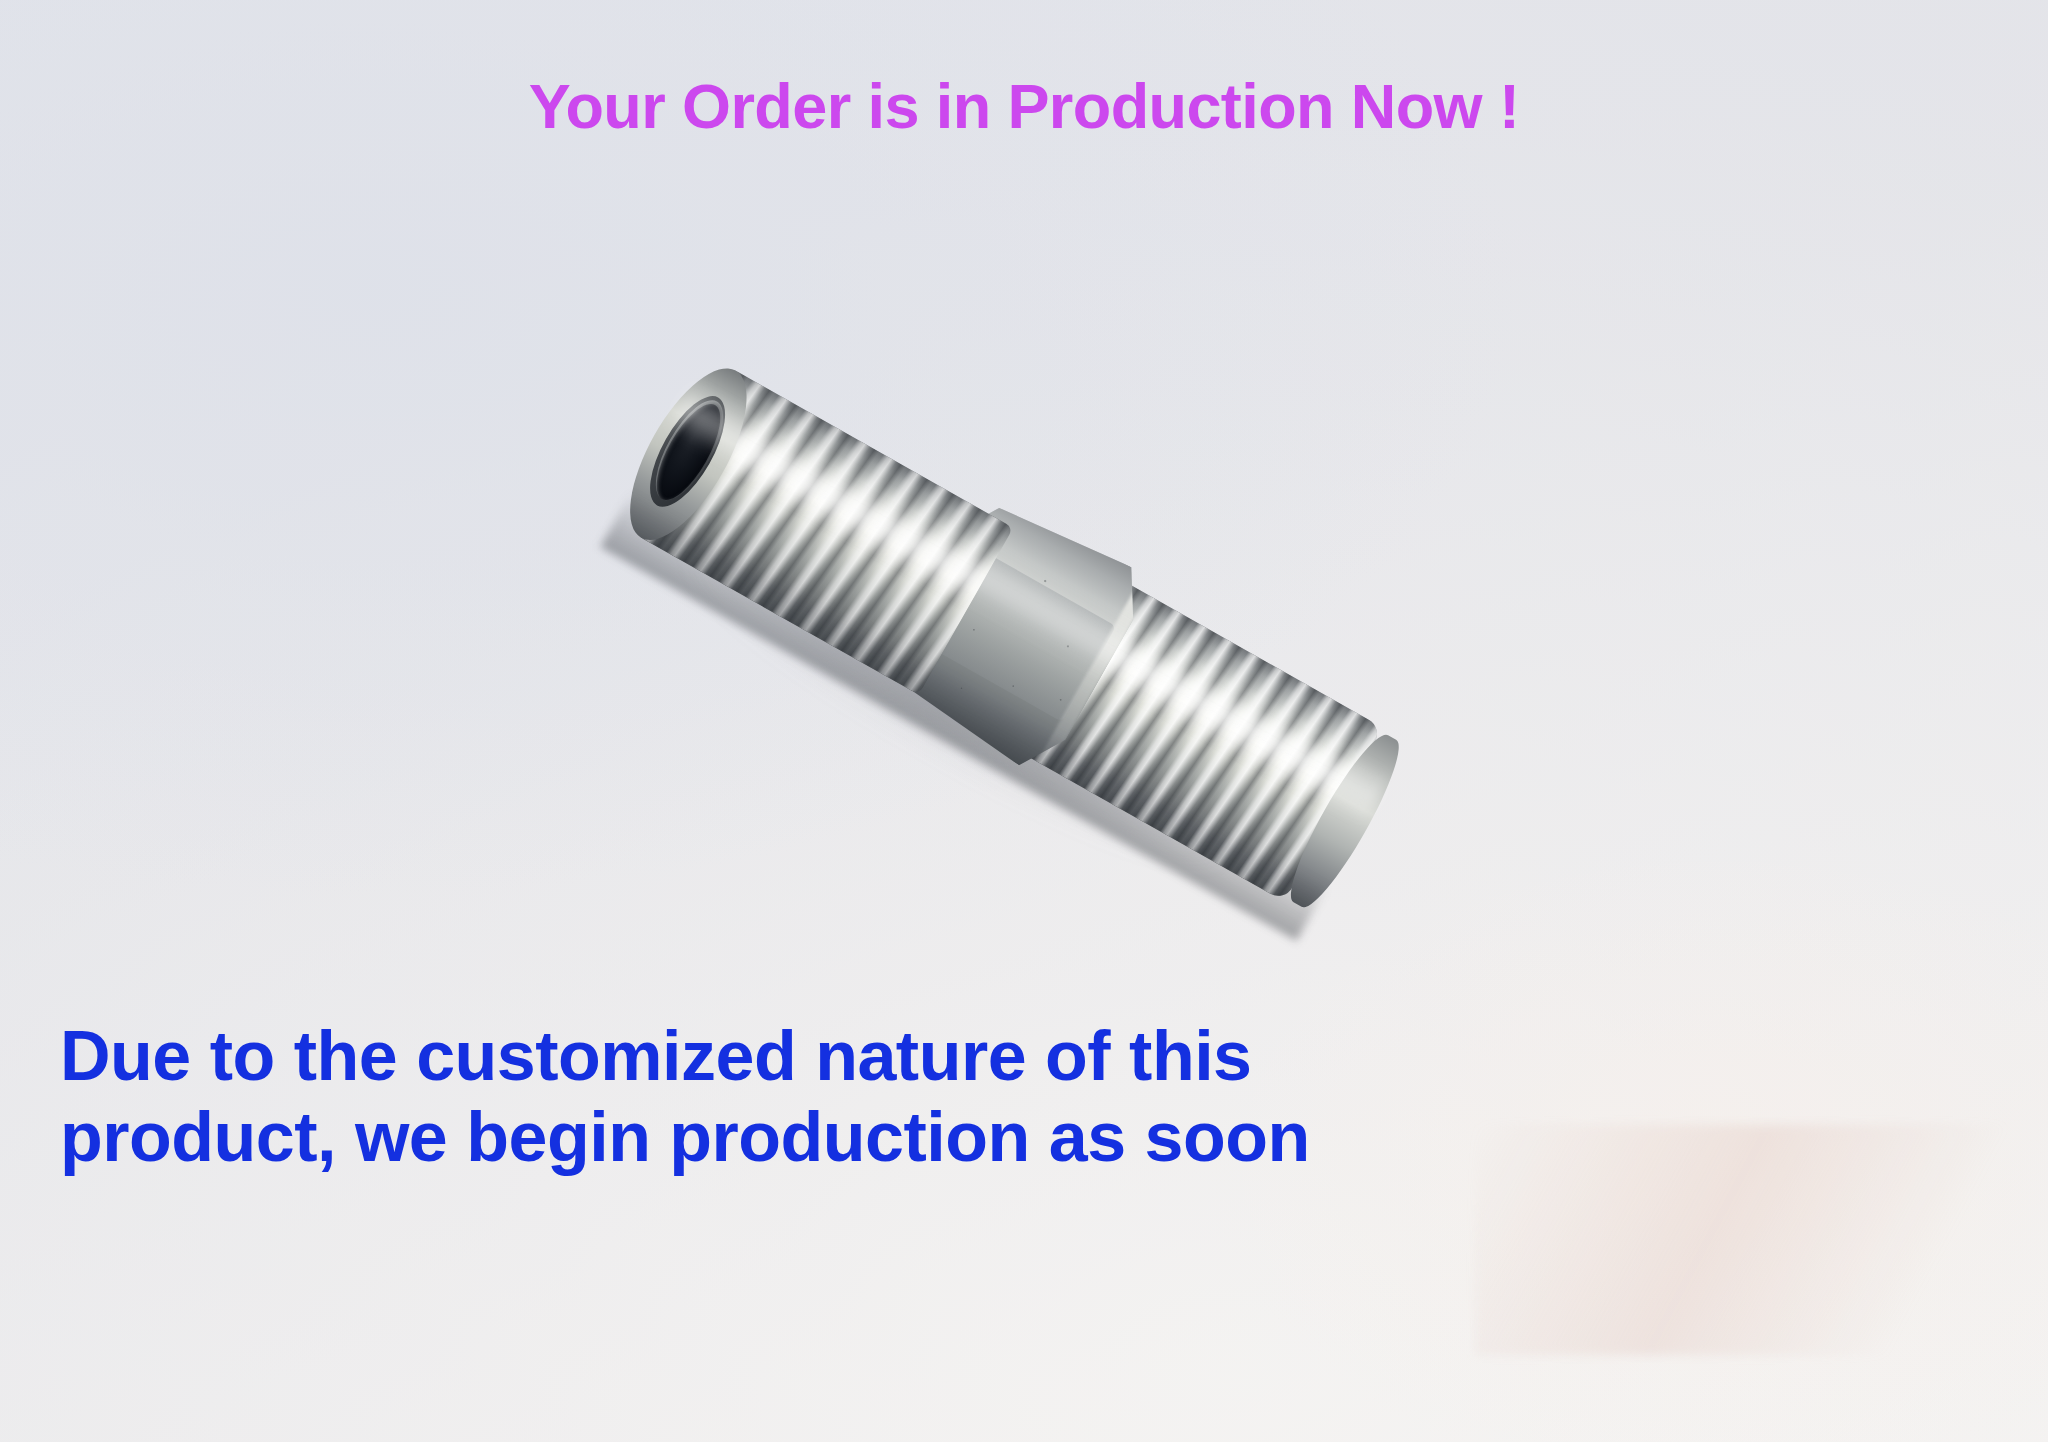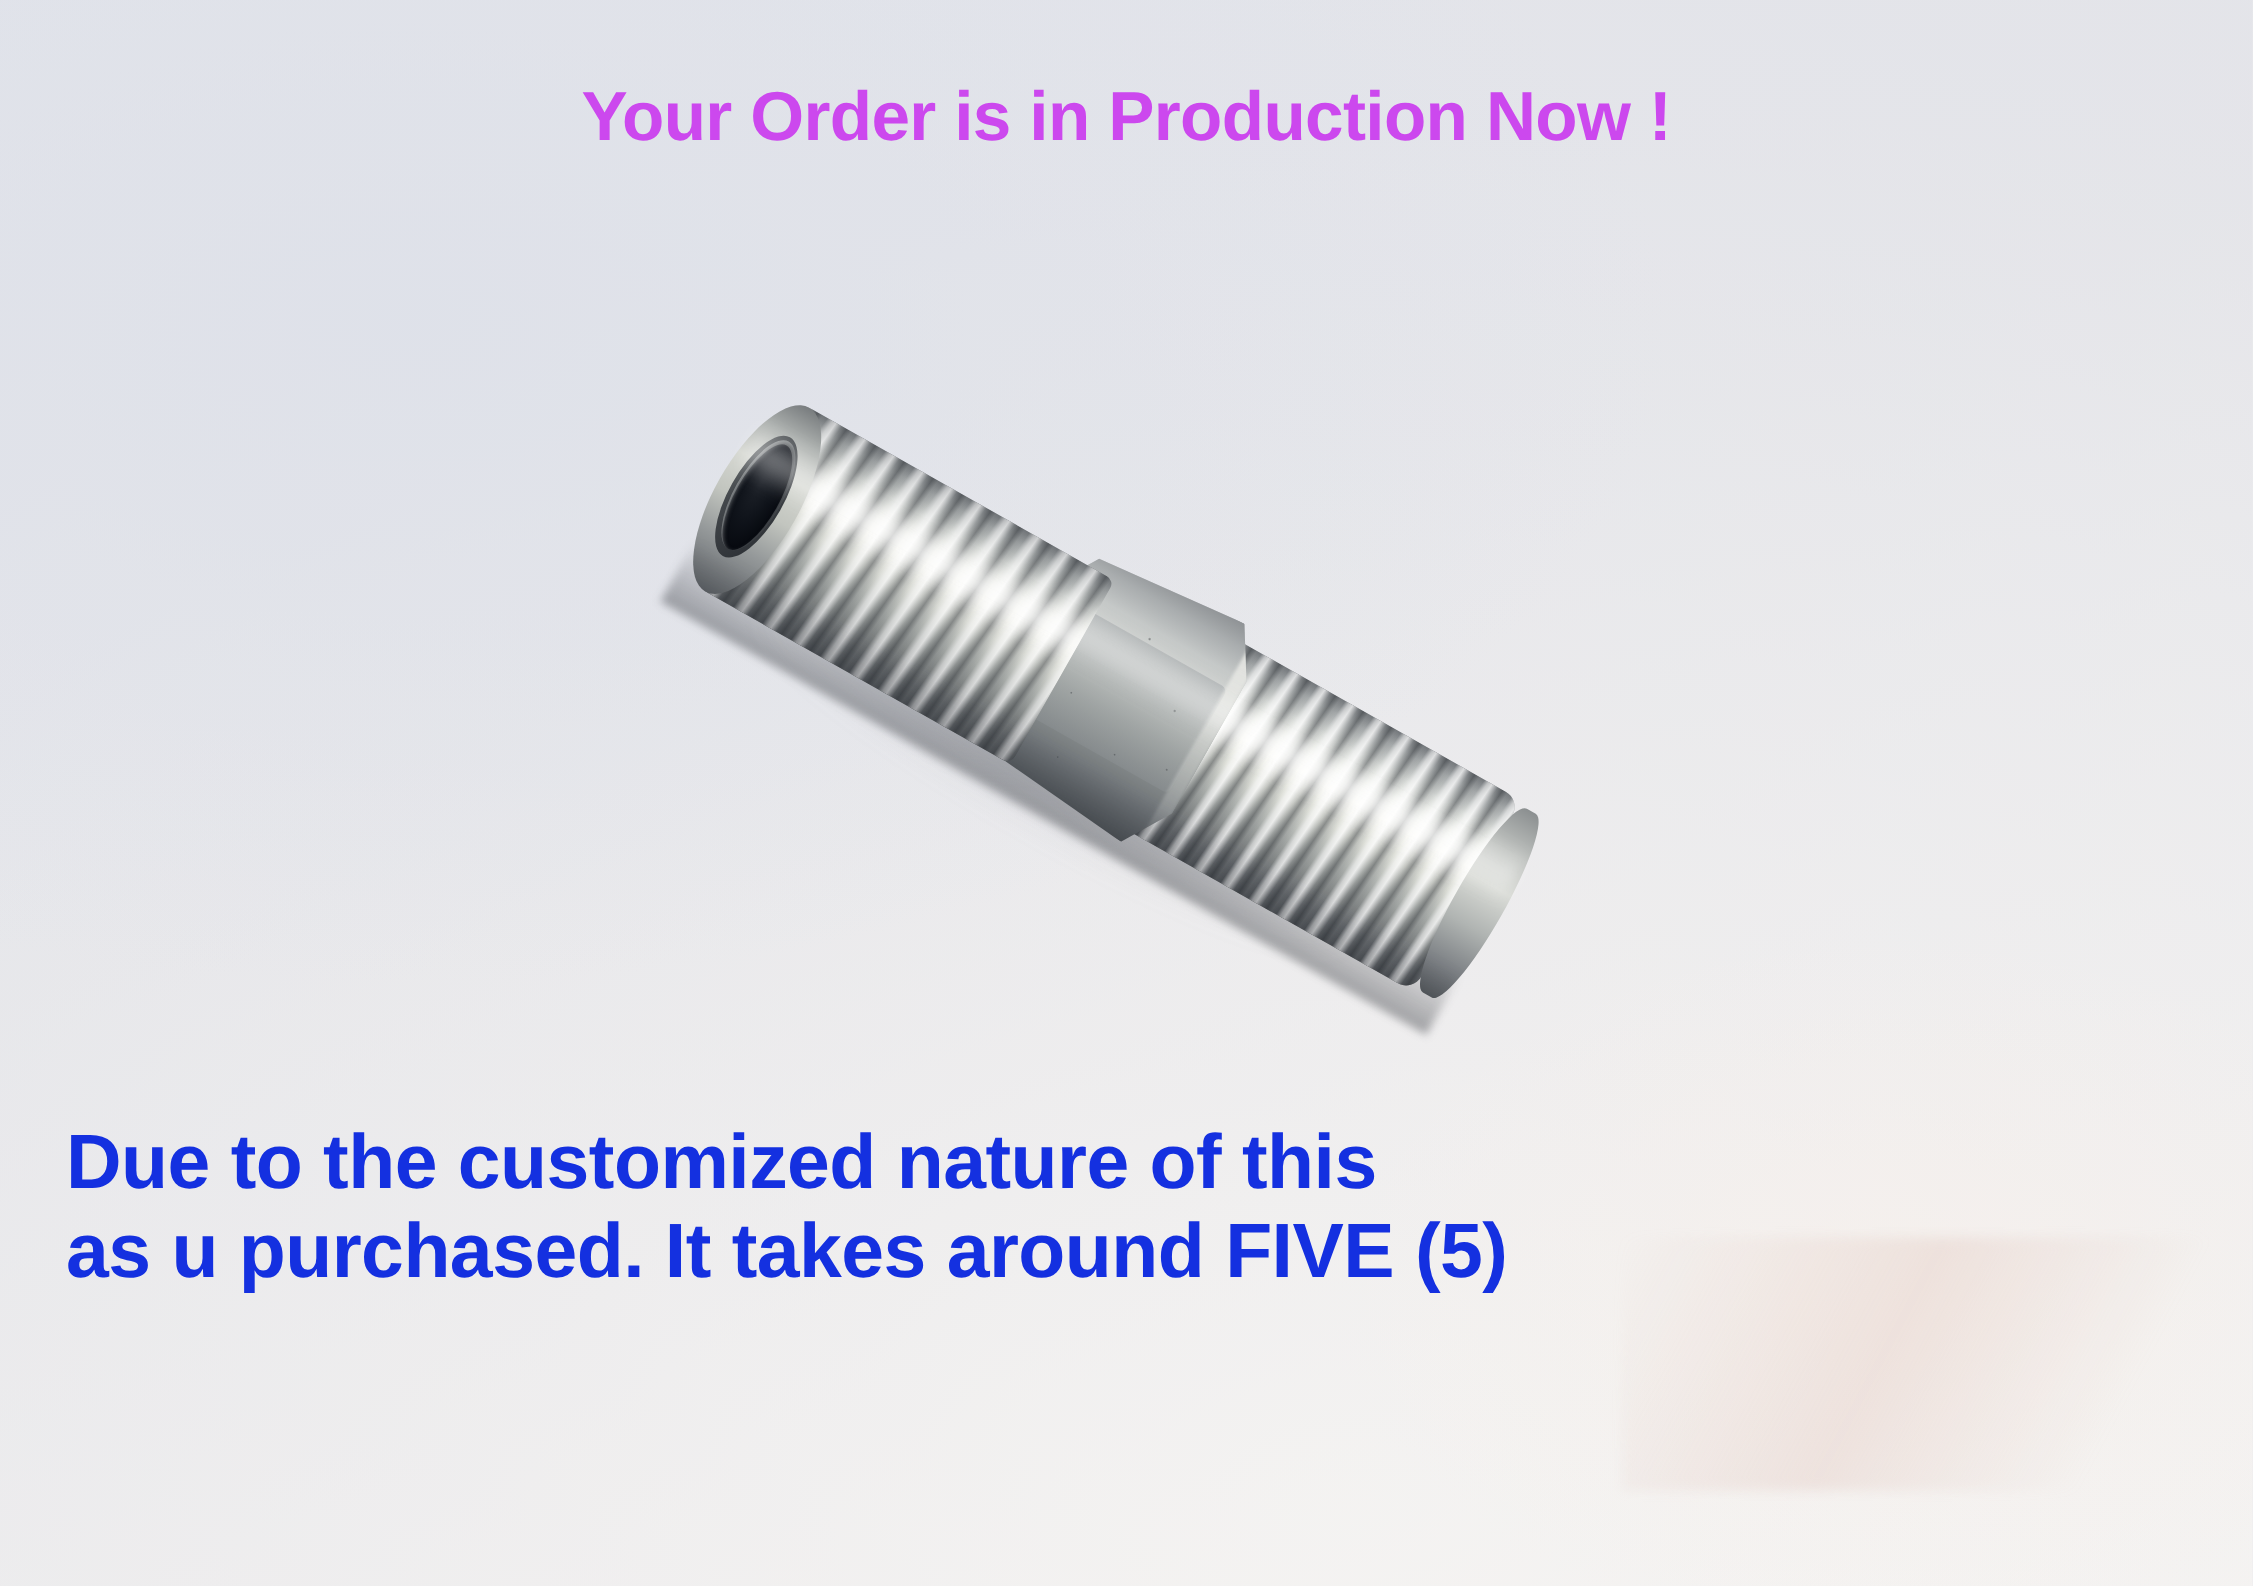--- a/index.html
+++ b/index.html
@@ -362,16 +362,16 @@
       <div class="bore-inner"></div>
       <div class="bore-rim-hl"></div>
 
       <div class="part-specular"></div>
       <div class="part-darkbottom"></div>
     </div>
   </div>
 
   <div class="body-copy" style="color: rgb(20, 48, 224);">
     <span class="line">Due to the customized nature of this</span>
-    <span class="line">as u purchased. It takes around FIVE (5)</span>
+    <span class="line">product, we begin production as soon</span>
   </div>
 
 </div>
 
 </body></html>

